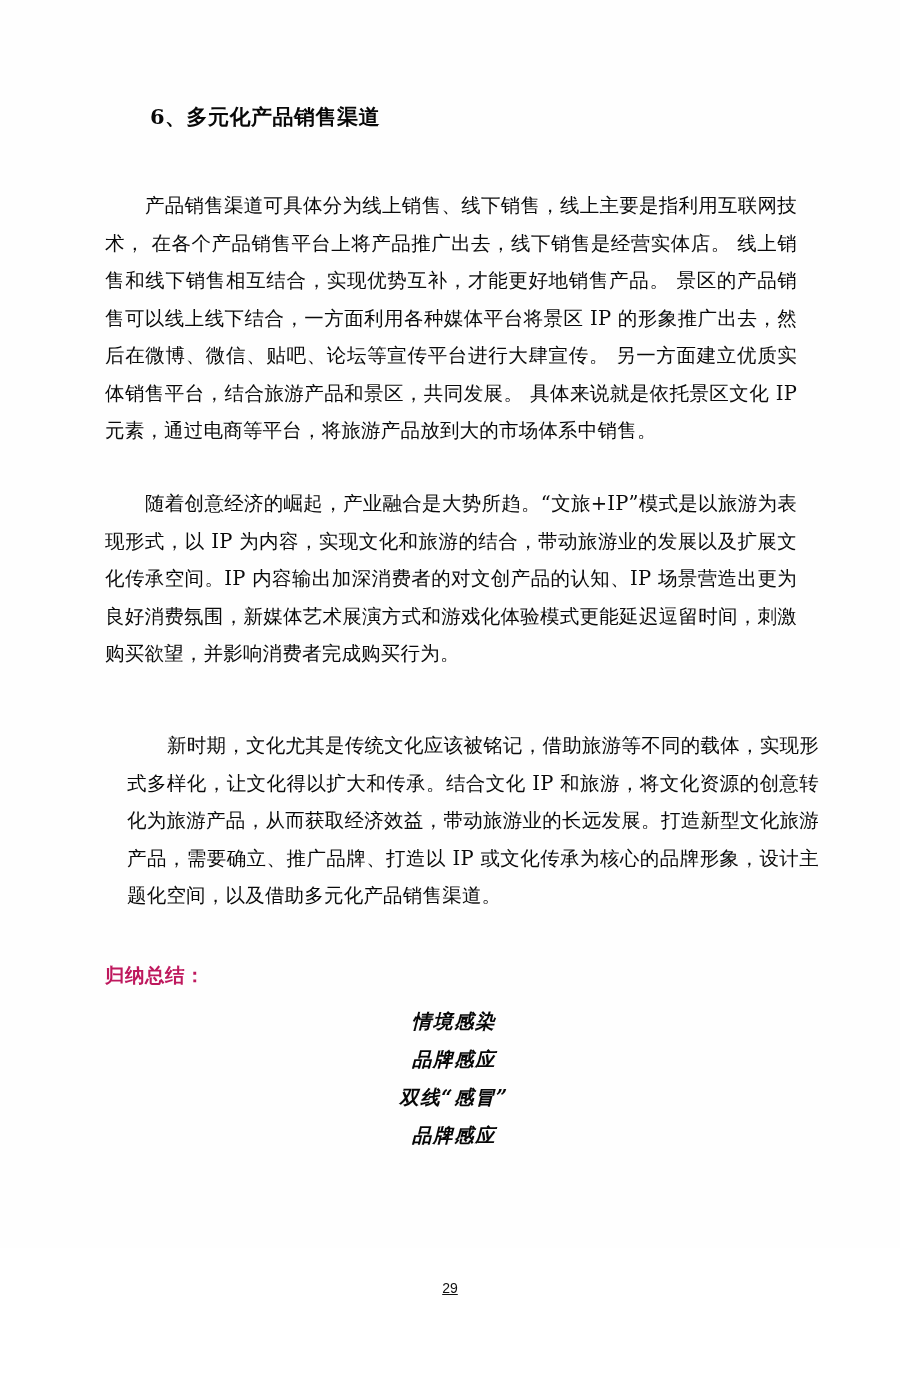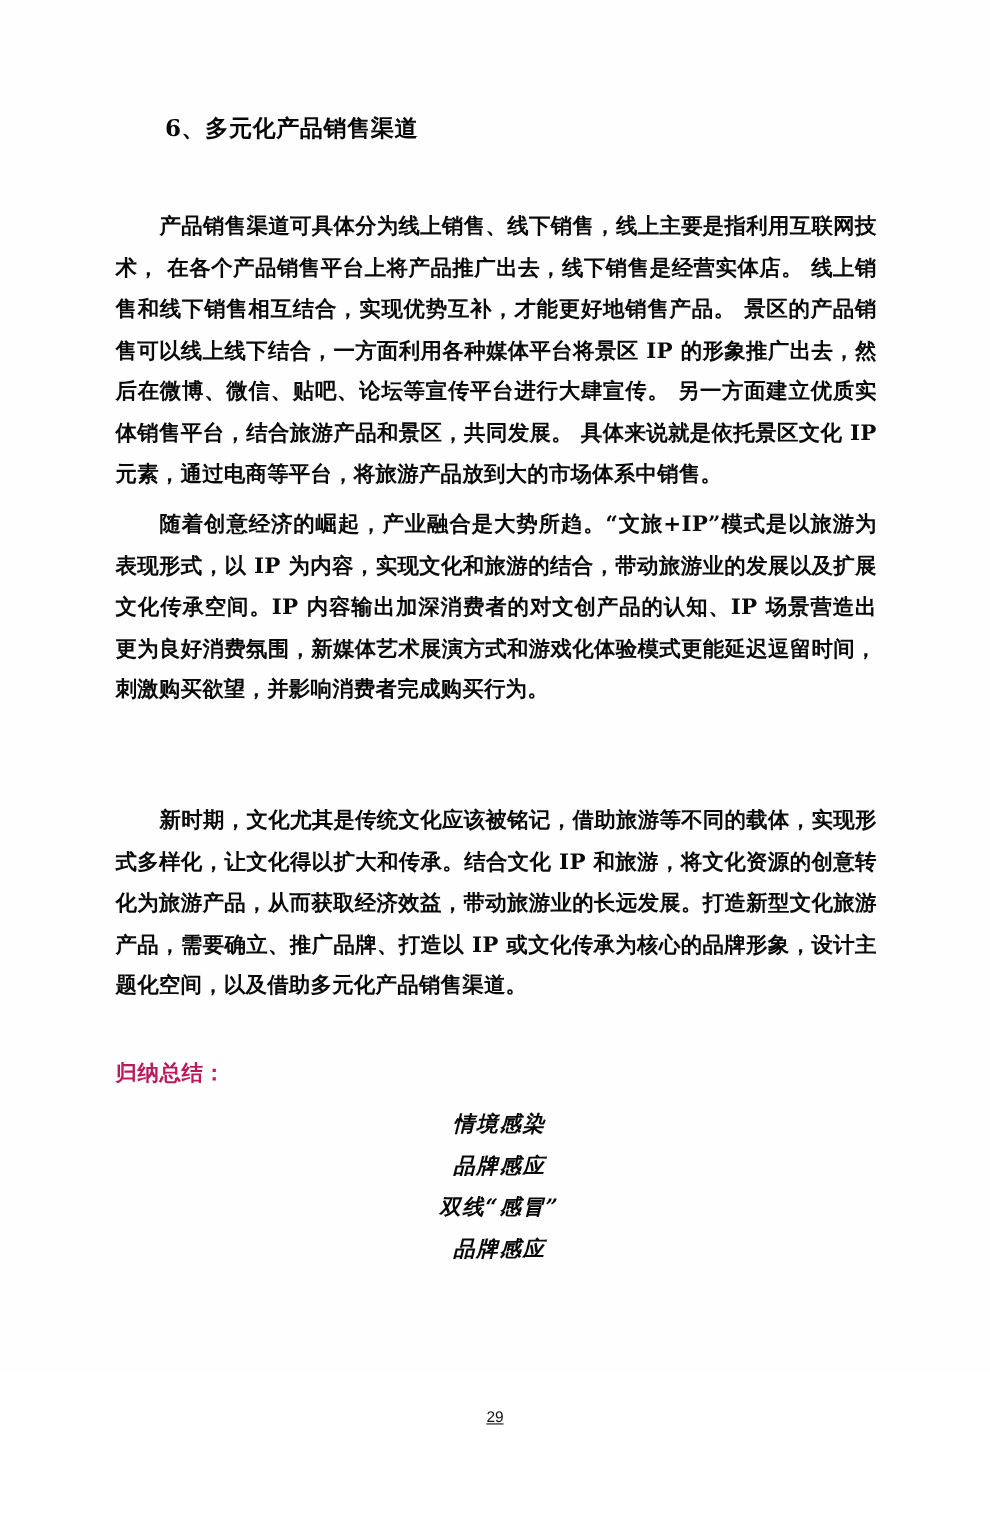--- a/index.html
+++ b/index.html
@@ -49,25 +49,24 @@
     position: absolute;
     width: 692px;
     font-size: 19.5px;
     line-height: 37.5px;
     text-align: justify;
     text-justify: inter-ideograph;
     text-indent: 40px;
     margin: 0;
     color: #0a0a0a;
     letter-spacing: 0.2px;
-    font-weight: bold;
   }
   .para.p1 { top: 187px; }
-  .para.p2 { top: 458px; }
-  .para.p3 { top: 727px; }
+  .para.p2 { top: 485px; }
+  .para.p3 { top: 727px; margin-left: 22px; }
 
   
   .summary-label {
     position: absolute;
     left: 0px;
     top: 962px;
     font-size: 19.5px;
     font-weight: bold;
     letter-spacing: 0.5px;
     margin: 0;

